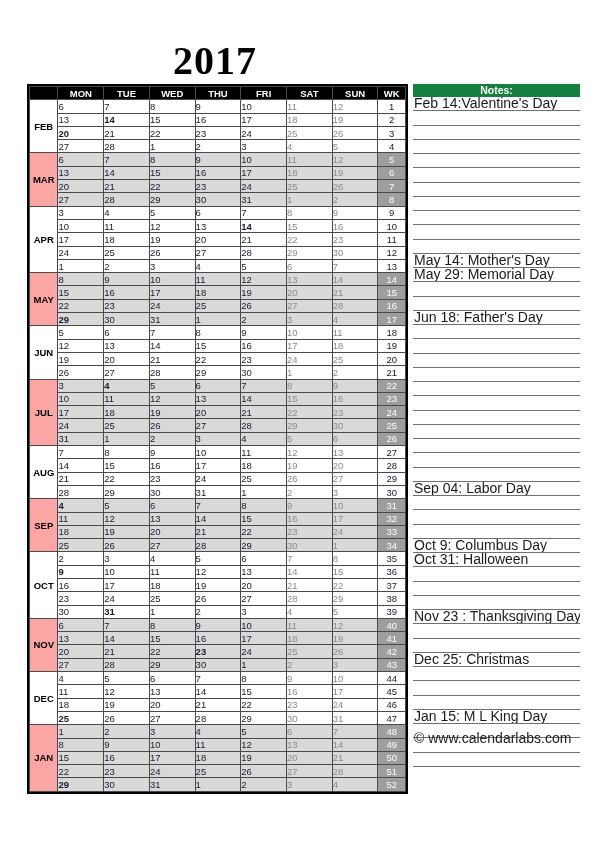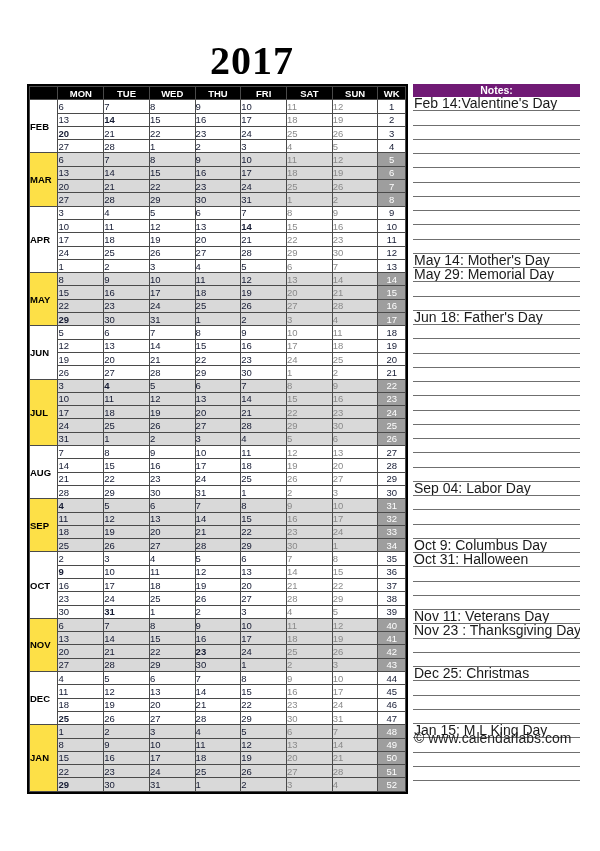--- a/index.html
+++ b/index.html
@@ -8,21 +8,21 @@
     font-family:"Liberation Sans",sans-serif;
     position:relative;overflow:hidden;
     -webkit-font-smoothing:none;
   }
   
   #year-title{
     position:absolute;left:0;top:40px;width:430px;
     text-align:center;
     font-family:"Liberation Serif",serif;
     font-size:40px;font-weight:bold;color:#000;
-    letter-spacing:1px;line-height:42px;padding-left:37px;
+    letter-spacing:1px;line-height:42px;
   }
   
   #calendar{
     position:absolute;left:27px;top:84px;
     width:381px;
     border:2px solid #000;
     box-sizing:border-box;
     border-collapse:collapse;
   }
   #calendar table{border-collapse:collapse;width:100%;table-layout:fixed;}
@@ -37,26 +37,26 @@
   .hdr-row th{
     background:#000;color:#fff;font-weight:bold;
     font-size:10px;height:14px;border:none;
     text-align:center;
   }
   .col-m{width:27px;}
   .col-d{width:43.4px;}
   .col-w{width:26px;}
   
   .mlabel{
-    text-align:left;font-weight:bold;font-size:11px;
+    text-align:center;font-weight:bold;font-size:11px;
     border-left:none;border-top:none;border-bottom:none;
     border-right:1px solid #000;
     background:#fff;color:#000;
   }
-  .shade .mlabel{background:#fde047;}
+  .shade .mlabel{background:#fca5a5;}
   
   .d{
     text-align:left;padding-left:4px;color:#151b33;
     font-weight:normal;background:#fff;
   }
   .shade .d{background:#d9d9d9;}
   .d.we{color:#8a8a8a;}
   .d.hol{font-weight:bold;}
   
   .wk{
@@ -65,21 +65,21 @@
   }
   .shade .wk{background:#9e9e9e;color:#fff;}
   
   tr.mstart td{border-top:2px solid #000;}
   tr.mend td{border-bottom:2px solid #000;}
   
   #notes{
     position:absolute;left:413px;top:84px;width:167px;
   }
   #notes-header{
-    background:#701a75;color:#fff;font-weight:bold;font-size:10.5px;
+    background:#15803d;color:#fff;font-weight:bold;font-size:10.5px;
     text-align:center;height:13px;line-height:13px;
   }
   .note-line{
     height:14.25px;
     border-bottom:1.5px solid #6f6f6f;
     font-size:14px;color:#1a1a1a;
     line-height:13px;
     white-space:nowrap;overflow:hidden;
     padding-left:1px;
     box-sizing:border-box;
@@ -690,21 +690,20 @@
       <div class="note-line blank"></div>
       <div class="note-line">Sep 04: Labor Day</div>
       <div class="note-line blank"></div>
       <div class="note-line blank"></div>
       <div class="note-line blank"></div>
       <div class="note-line">Oct 9: Columbus Day</div>
       <div class="note-line">Oct 31: Halloween</div>
       <div class="note-line blank"></div>
       <div class="note-line blank"></div>
       <div class="note-line blank"></div>
-      <div class="note-line">Nov 11: Veterans Day</div>
       <div class="note-line">Nov 23 : Thanksgiving Day</div>
       <div class="note-line blank"></div>
       <div class="note-line blank"></div>
       <div class="note-line">Dec 25: Christmas</div>
       <div class="note-line blank"></div>
       <div class="note-line blank"></div>
       <div class="note-line blank"></div>
       <div class="note-line">Jan 15: M L King Day</div>
       <div class="note-line blank"></div>
       <div class="note-line blank"></div>

